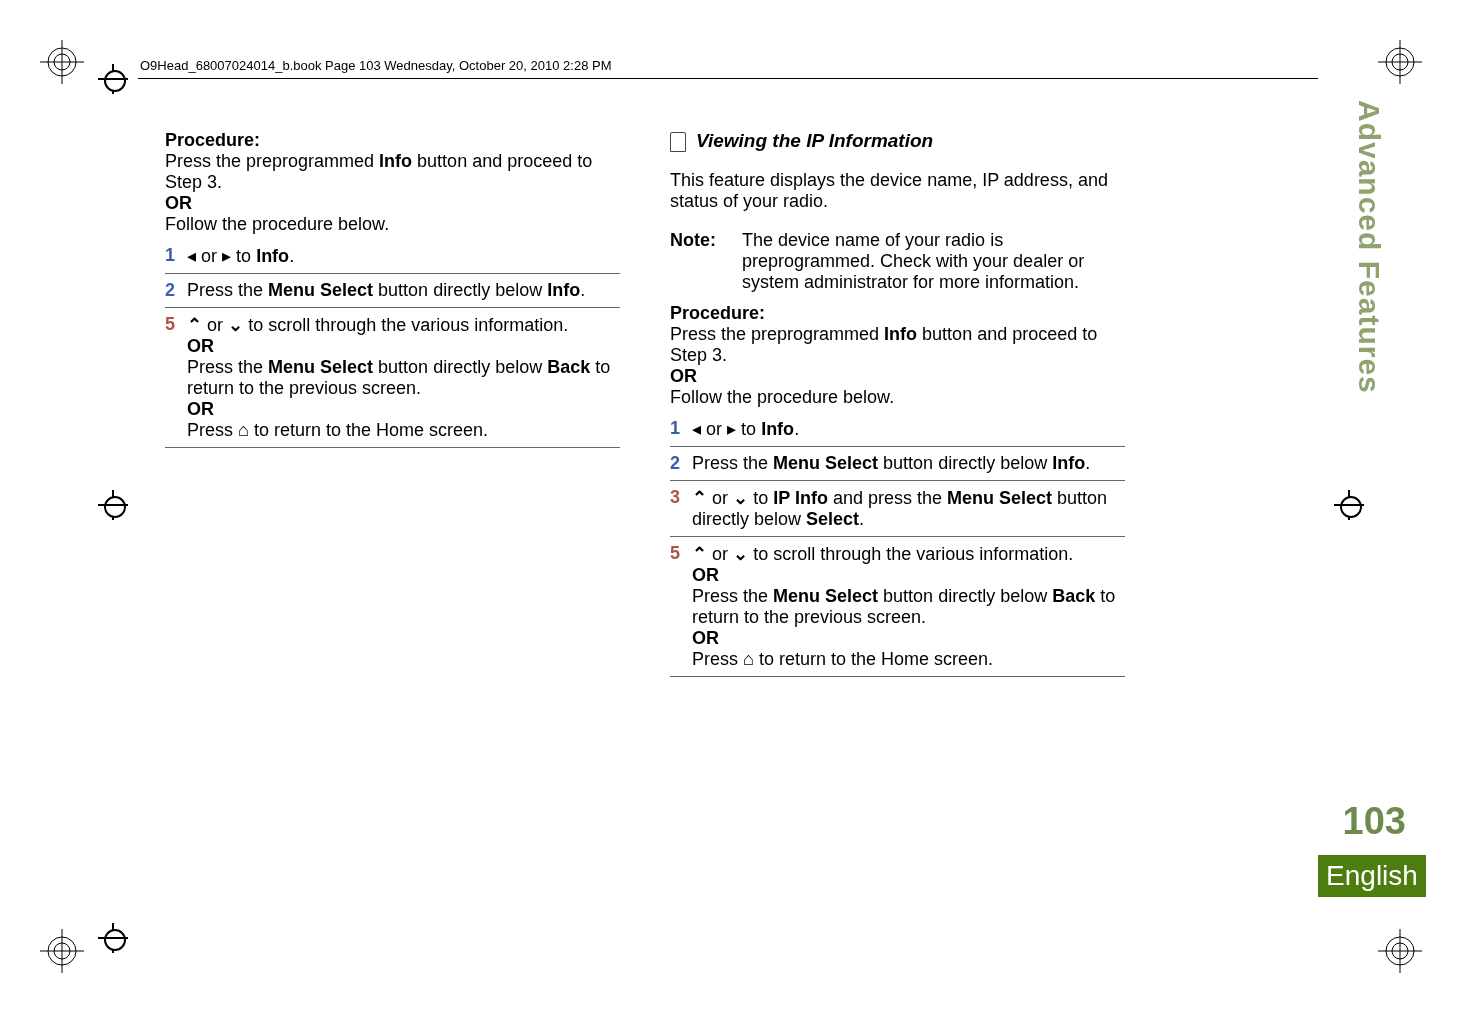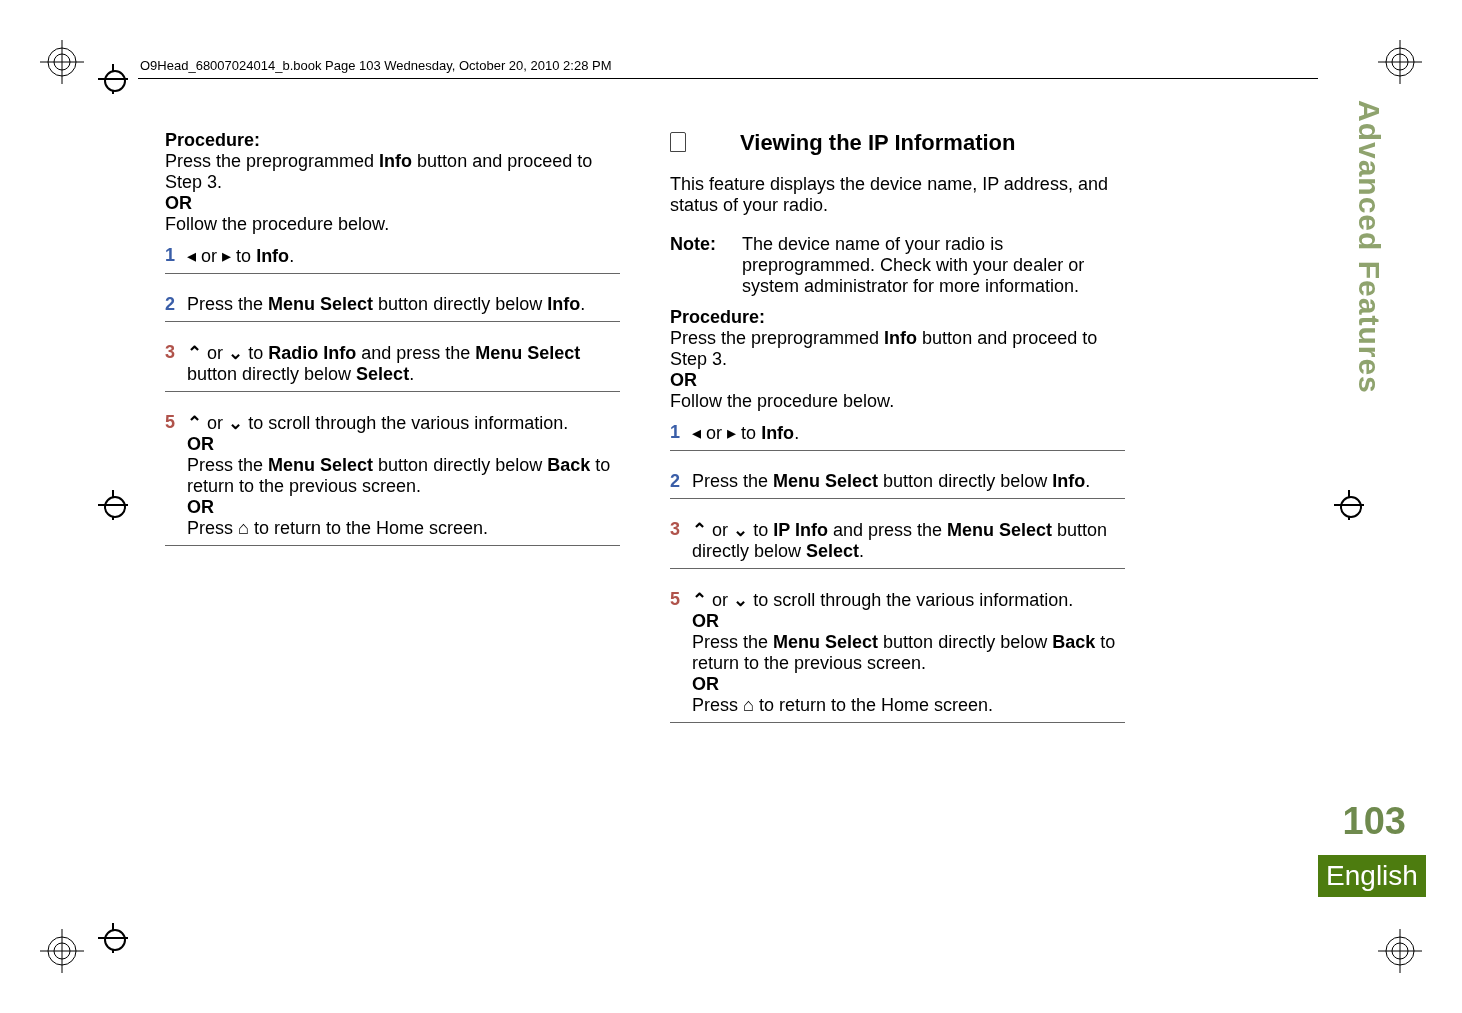--- a/index.html
+++ b/index.html
@@ -24,26 +24,26 @@
     justify-content: space-between;
   }
   .col {
     width: 455px;
   }
   .bold { font-weight: bold; }
   .op { font-family: "Arial Narrow", Arial, sans-serif; font-weight: bold; }
   .num { color: #3a5ea8; font-weight: bold; width: 22px; display: inline-block; }
   .num-odd { color: #b0534b; font-weight: bold; width: 22px; display: inline-block; }
   ol.steps { list-style: none; padding-left: 0; margin: 10px 0 0 0; }
-  ol.steps li { margin-bottom: 20px; }
+  ol.steps li { margin-bottom: 6px; }
   ol.steps li .body { display: inline-block; width: 425px; vertical-align: top; }
   hr.thin { border: none; border-top: 1px solid #666; margin: 6px 0; }
   .heading-row { display: flex; align-items: flex-start; gap: 10px; }
   .heading-icon { width: 14px; height: 18px; border: 1px solid #444; border-radius: 2px 2px 0 0; margin-top: 2px; }
-  .heading-text { font-weight: bold; font-size: 22px; margin-left: 44px; }
+  .heading-text { font-weight: bold; font-style: italic; font-size: 19px; }
   .note-row { display: flex; gap: 18px; margin: 10px 0; }
   .note-label { font-weight: bold; width: 54px; }
   .note-body { width: 370px; }
   .right-tab {
     position: absolute;
     right: 56px;
     top: 100px;
     width: 54px;
     height: 730px;
   }
@@ -176,26 +176,20 @@
         </span>
         <hr class="thin">
       </li>
       <li>
         <span class="num">2</span><span class="body">
           <span>Press the </span><span class="bold">Menu Select</span><span> button directly below </span><span class="op">Info</span><span>.</span>
         </span>
         <hr class="thin">
       </li>
       <li>
-        <span class="num-odd">3</span><span class="body">
-          <span class="arc-up"></span><span> or </span><span class="arc-down"></span><span> to </span><span class="op">Radio Info</span><span> and press the </span><span class="bold">Menu Select</span><span> button directly below </span><span class="op">Select</span><span>.</span>
-        </span>
-        <hr class="thin">
-      </li>
-      <li>
         <span class="num-odd">5</span><span class="body">
           <span class="arc-up"></span><span> or </span><span class="arc-down"></span><span> to scroll through the various information.</span><br>
           <span class="bold">OR</span><br>
           <span>Press the </span><span class="bold">Menu Select</span><span> button directly below </span><span class="op">Back</span><span> to return to the previous screen.</span><br>
           <span class="bold">OR</span><br>
           <span>Press </span><span class="home-icn">⌂</span><span> to return to the Home screen.</span>
         </span>
         <hr class="thin">
       </li>
     </ol>

